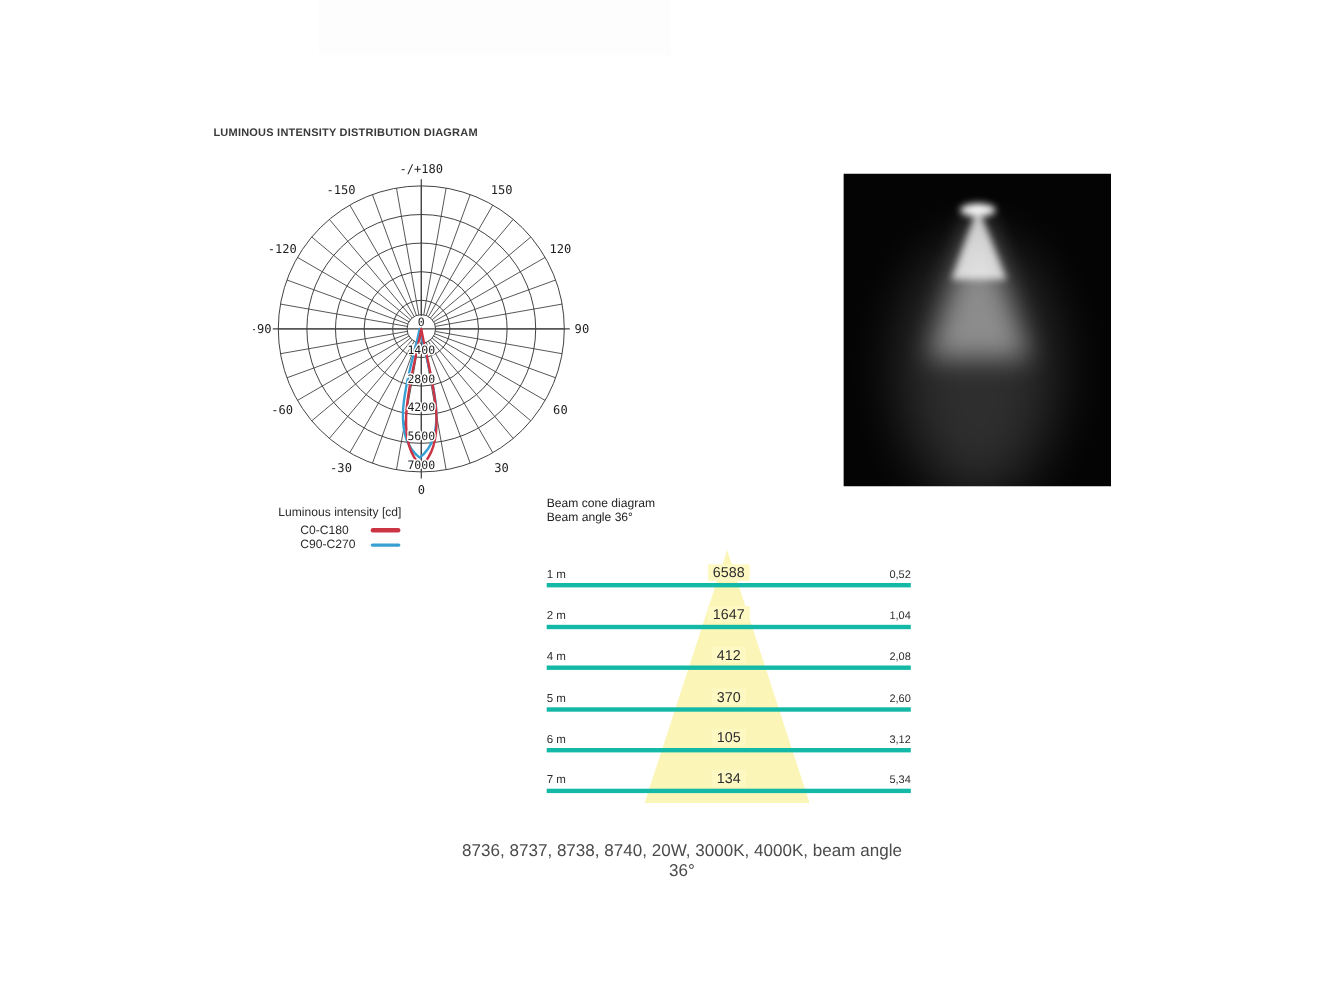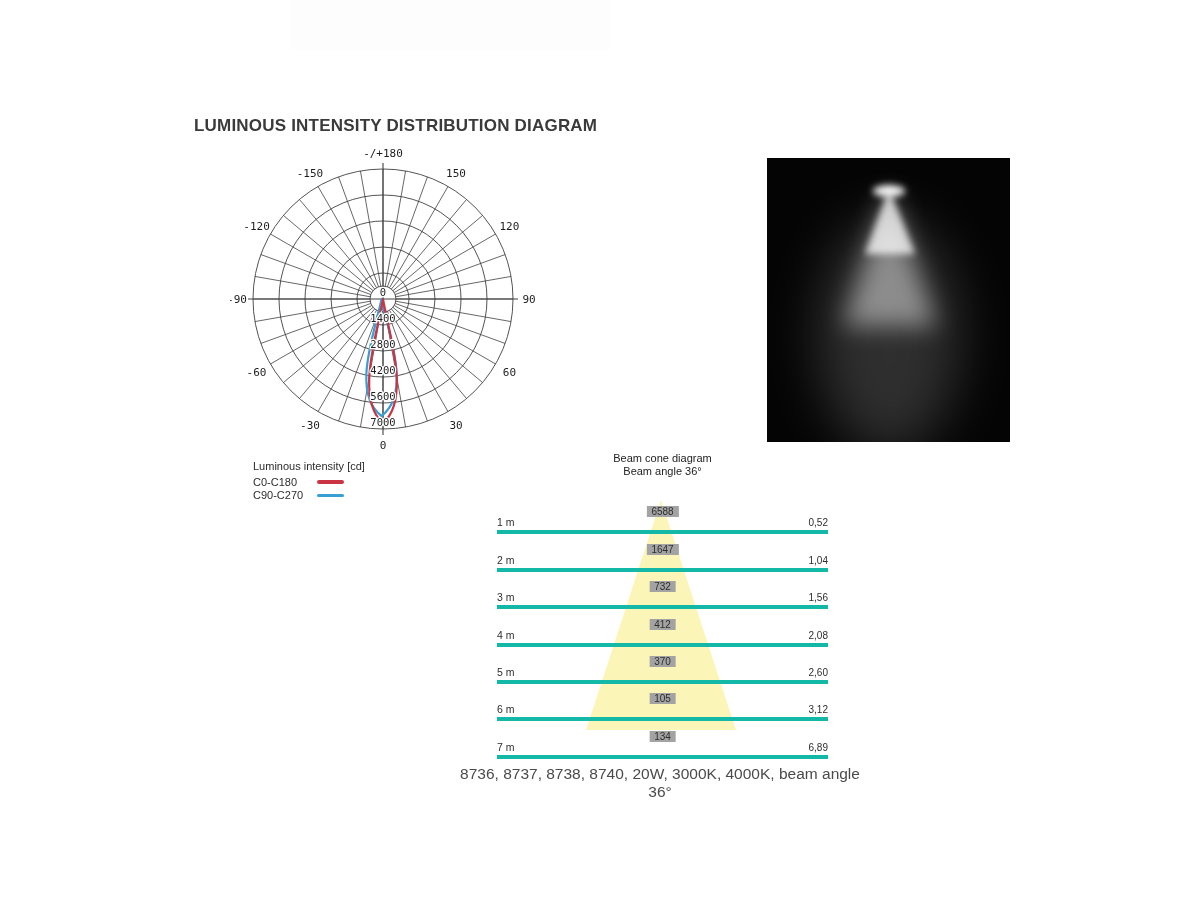--- a/index.html
+++ b/index.html
@@ -3,55 +3,55 @@
 <meta charset="utf-8">
 <style>
   html,body{margin:0;padding:0;}
   body{
     width:1200px;height:900px;position:relative;background:#ffffff;
     font-family:"Liberation Sans",sans-serif;overflow:hidden;color:#2e2e2e;
   }
   .artifact{position:absolute;left:290px;top:0;width:320px;height:50px;background:#fdfdfd;}
   .page-title{
     position:absolute;left:194px;top:116px;
-    font-size:17px;font-weight:bold;color:#3a3a3a;letter-spacing:.2px;
+    font-size:10px;font-weight:bold;color:#3a3a3a;letter-spacing:.2px;
   }
   
   .polar-wrap{position:absolute;left:230px;top:148px;width:310px;height:306px;}
   .polar-wrap svg{display:block;}
   
   .legend{position:absolute;left:253px;top:460px;font-size:11px;color:#2c2c2c;}
   .legend-title{margin-bottom:3px;}
-  .legend-row{display:flex;align-items:center;height:13.5px;}
+  .legend-row{display:flex;align-items:center;height:13.5px;margin-left:20px;}
   .legend-label{width:64px;}
   .swatch{width:27px;height:3.5px;border-radius:2px;background:#999;}
   
   .photo{position:absolute;left:767px;top:158px;width:243px;height:284px;background:#000;}
   .photo svg{display:block;}
   
   .beam-section{position:absolute;left:497px;top:440px;width:331px;height:335px;}
-  .beam-head{position:absolute;top:12px;left:0;right:0;text-align:center;
+  .beam-head{position:absolute;top:12px;left:0;right:0;text-align:left;
              font-size:11px;line-height:13px;color:#222222;}
   .cone{
     position:absolute;left:89px;top:60px;width:150px;height:230px;
     clip-path:polygon(50% 0,100% 100%,0 100%);
   }
   .rows{position:absolute;top:57px;left:0;right:0;}
   .row{position:relative;height:33.4px;border-bottom:4px solid #14b8a6;}
   .cell-distance{position:absolute;left:0;bottom:2px;font-size:10.5px;color:#2e2e2e;}
-  .cell-illuminance{position:absolute;left:50%;transform:translateX(-50%);bottom:13px;
-                    font-size:10px;color:#2e2e2e;background:#a3a3a3;padding:0 5px;}
+  .cell-illuminance{position:absolute;left:50%;transform:translateX(-50%);bottom:2px;
+                    font-size:13px;color:#2e2e2e;background:#fef9c3;padding:0 5px;}
   .cell-diameter{position:absolute;right:0;bottom:2px;font-size:10px;color:#2e2e2e;}
   .cols{position:absolute;top:294px;left:0;right:0;height:24px;font-size:8.5px;color:#333333;}
   .col-left{position:absolute;left:0;top:0;}
   .col-center{position:absolute;left:50%;transform:translateX(-50%);text-align:center;line-height:11px;}
   .col-right{position:absolute;right:0;top:0;}
   
   .caption{position:absolute;left:420px;top:765px;width:400px;text-align:center;
-           font-size:15.5px;color:#4b4b4b;margin-left:40px;}
+           font-size:15.5px;color:#4b4b4b;}
 </style>
 </head>
 <body>
 
 <div class="artifact"></div>
 
 <div class="page-title">LUMINOUS INTENSITY DISTRIBUTION DIAGRAM</div>
 
 <div class="polar-wrap">
   <svg id="polar-svg" width="310" height="306" viewBox="0 0 310 306">
@@ -167,25 +167,20 @@
     <span class="cell-illuminance">6588</span>
     <span class="cell-diameter">0,52</span>
   </div>
 
   <div class="row">
     <span class="cell-distance">2 m</span>
     <span class="cell-illuminance">1647</span>
     <span class="cell-diameter">1,04</span>
   </div>
 
-  <div class="row">
-    <span class="cell-distance">3 m</span>
-    <span class="cell-illuminance">732</span>
-    <span class="cell-diameter">1,56</span>
-  </div>
 
   <div class="row">
     <span class="cell-distance">4 m</span>
     <span class="cell-illuminance">412</span>
     <span class="cell-diameter">2,08</span>
   </div>
 
   <div class="row">
     <span class="cell-distance">5 m</span>
     <span class="cell-illuminance">370</span>
@@ -194,18 +189,18 @@
 
   <div class="row">
     <span class="cell-distance">6 m</span>
     <span class="cell-illuminance">105</span>
     <span class="cell-diameter">3,12</span>
   </div>
 
   <div class="row">
     <span class="cell-distance">7 m</span>
     <span class="cell-illuminance">134</span>
-    <span class="cell-diameter">6,89</span>
+    <span class="cell-diameter">5,34</span>
   </div>
 </div>
 </div>
 
 <div class="caption">8736, 8737, 8738, 8740, 20W, 3000K, 4000K, beam angle 36°</div>
 
 </body></html>

